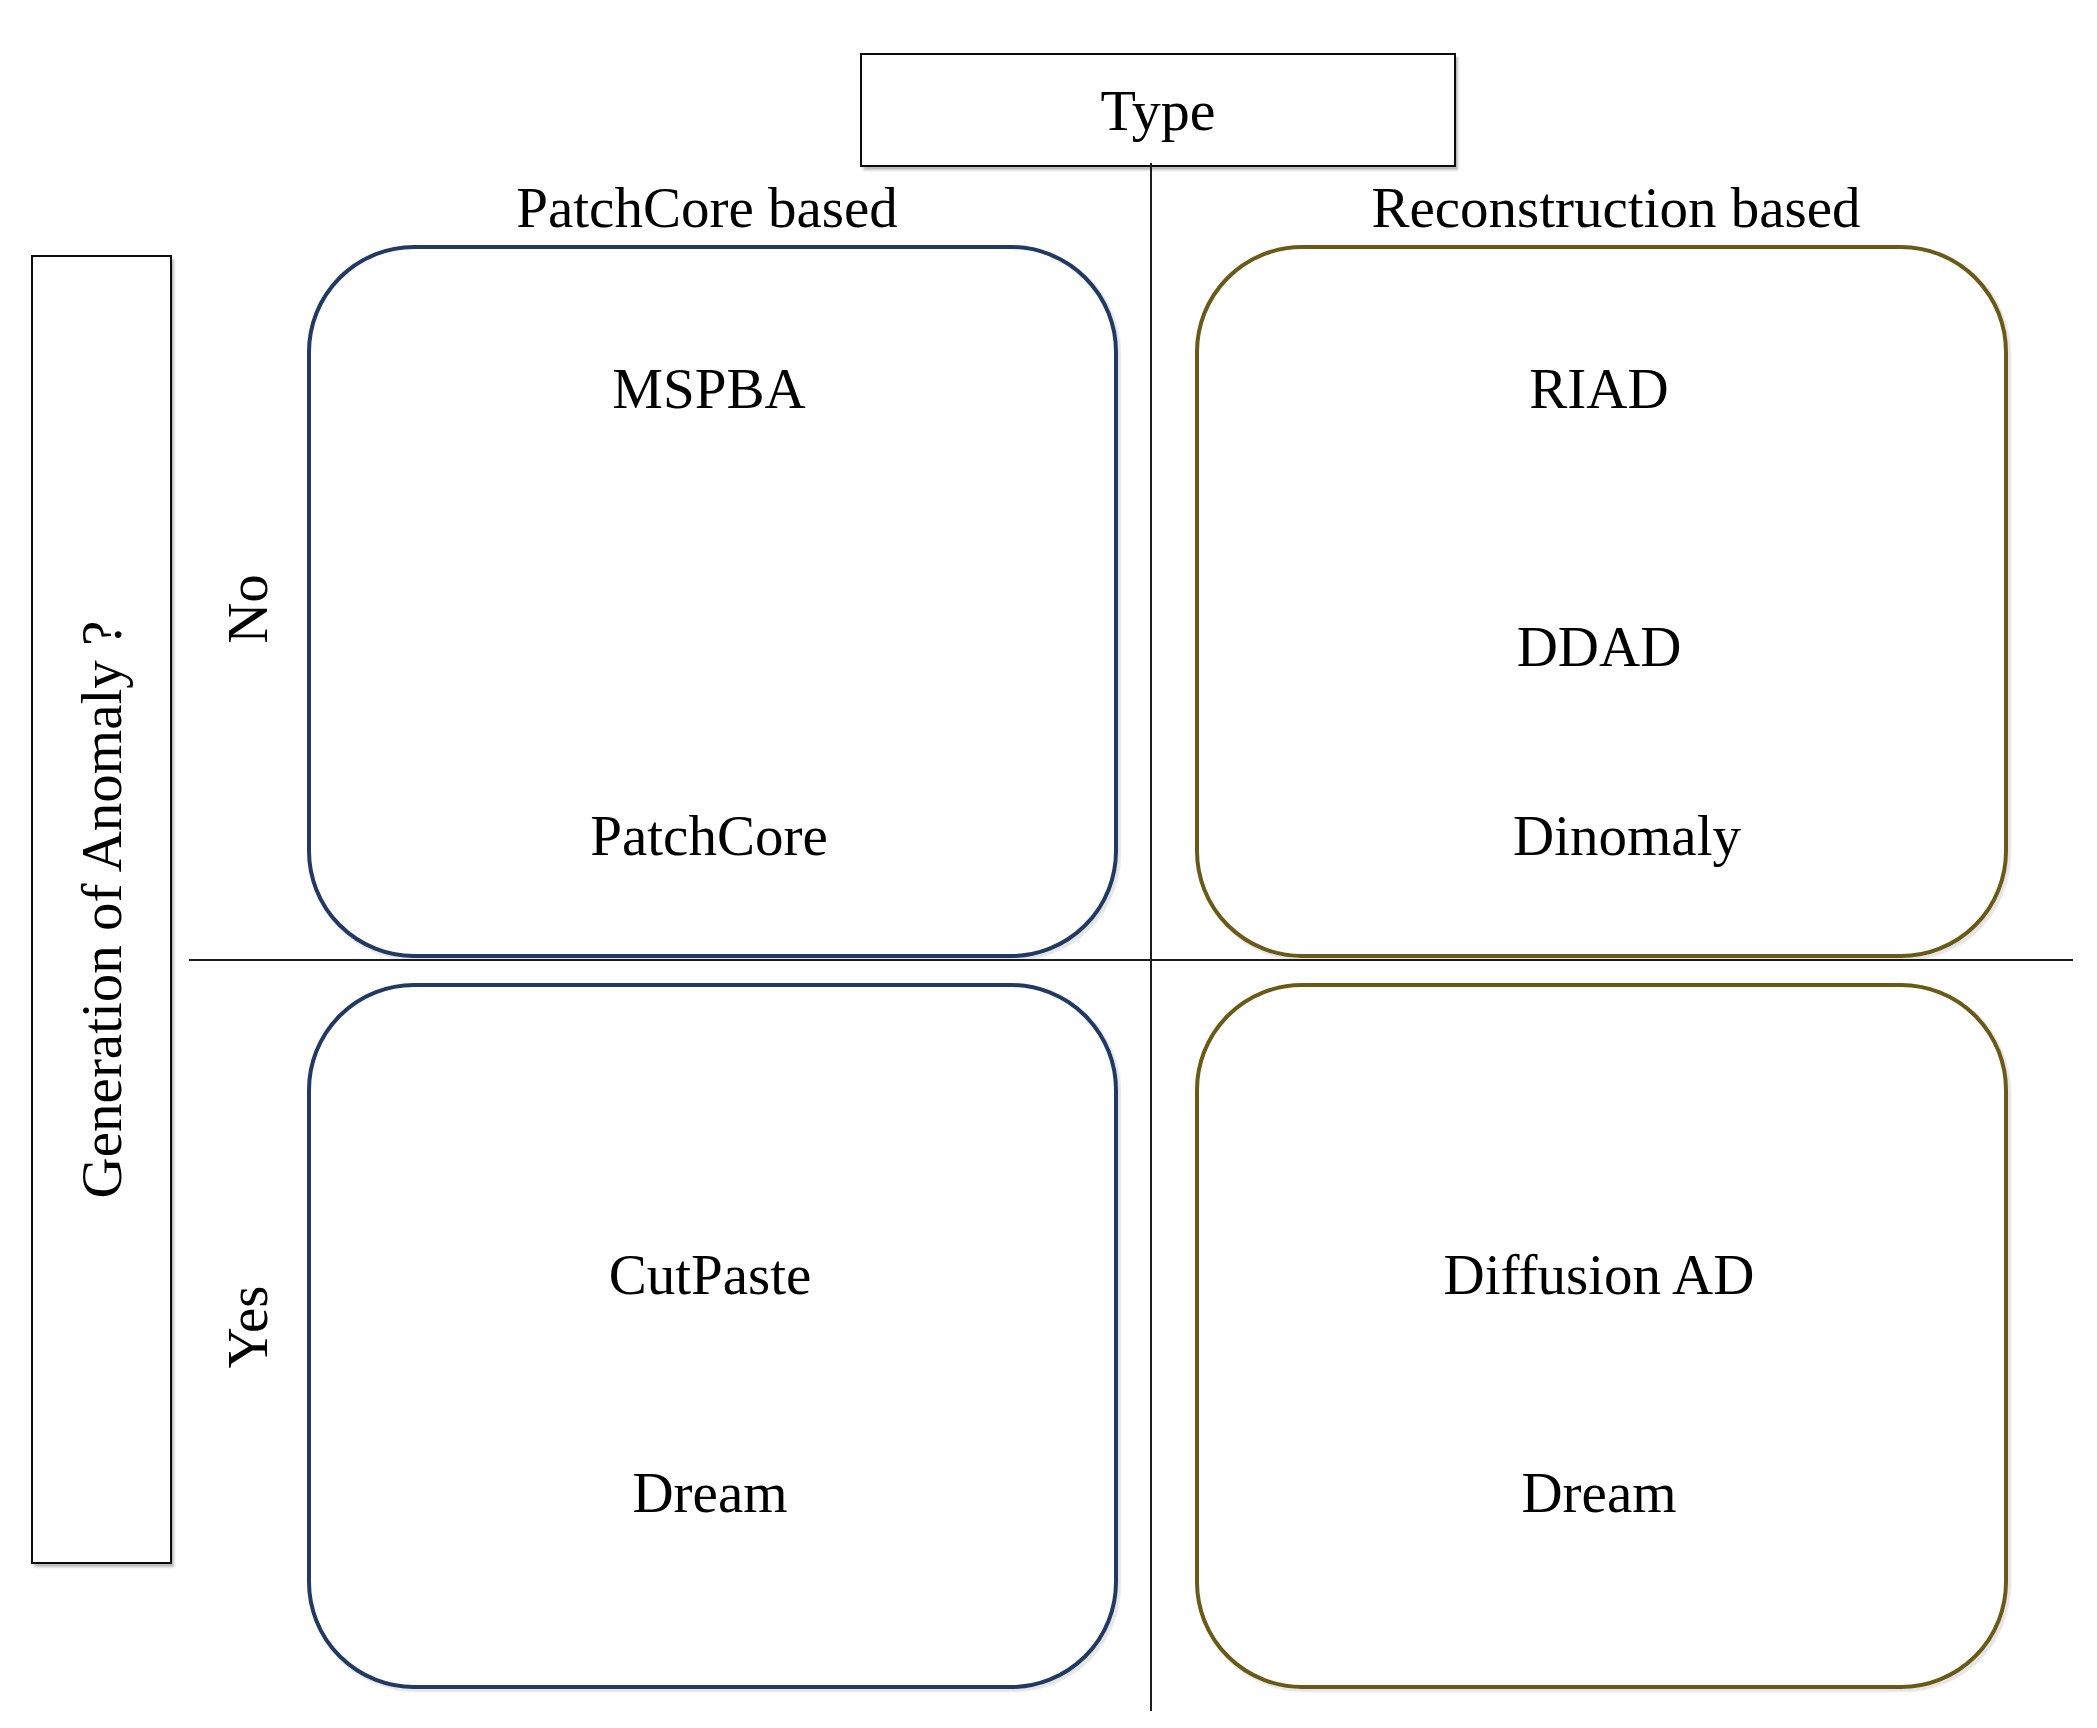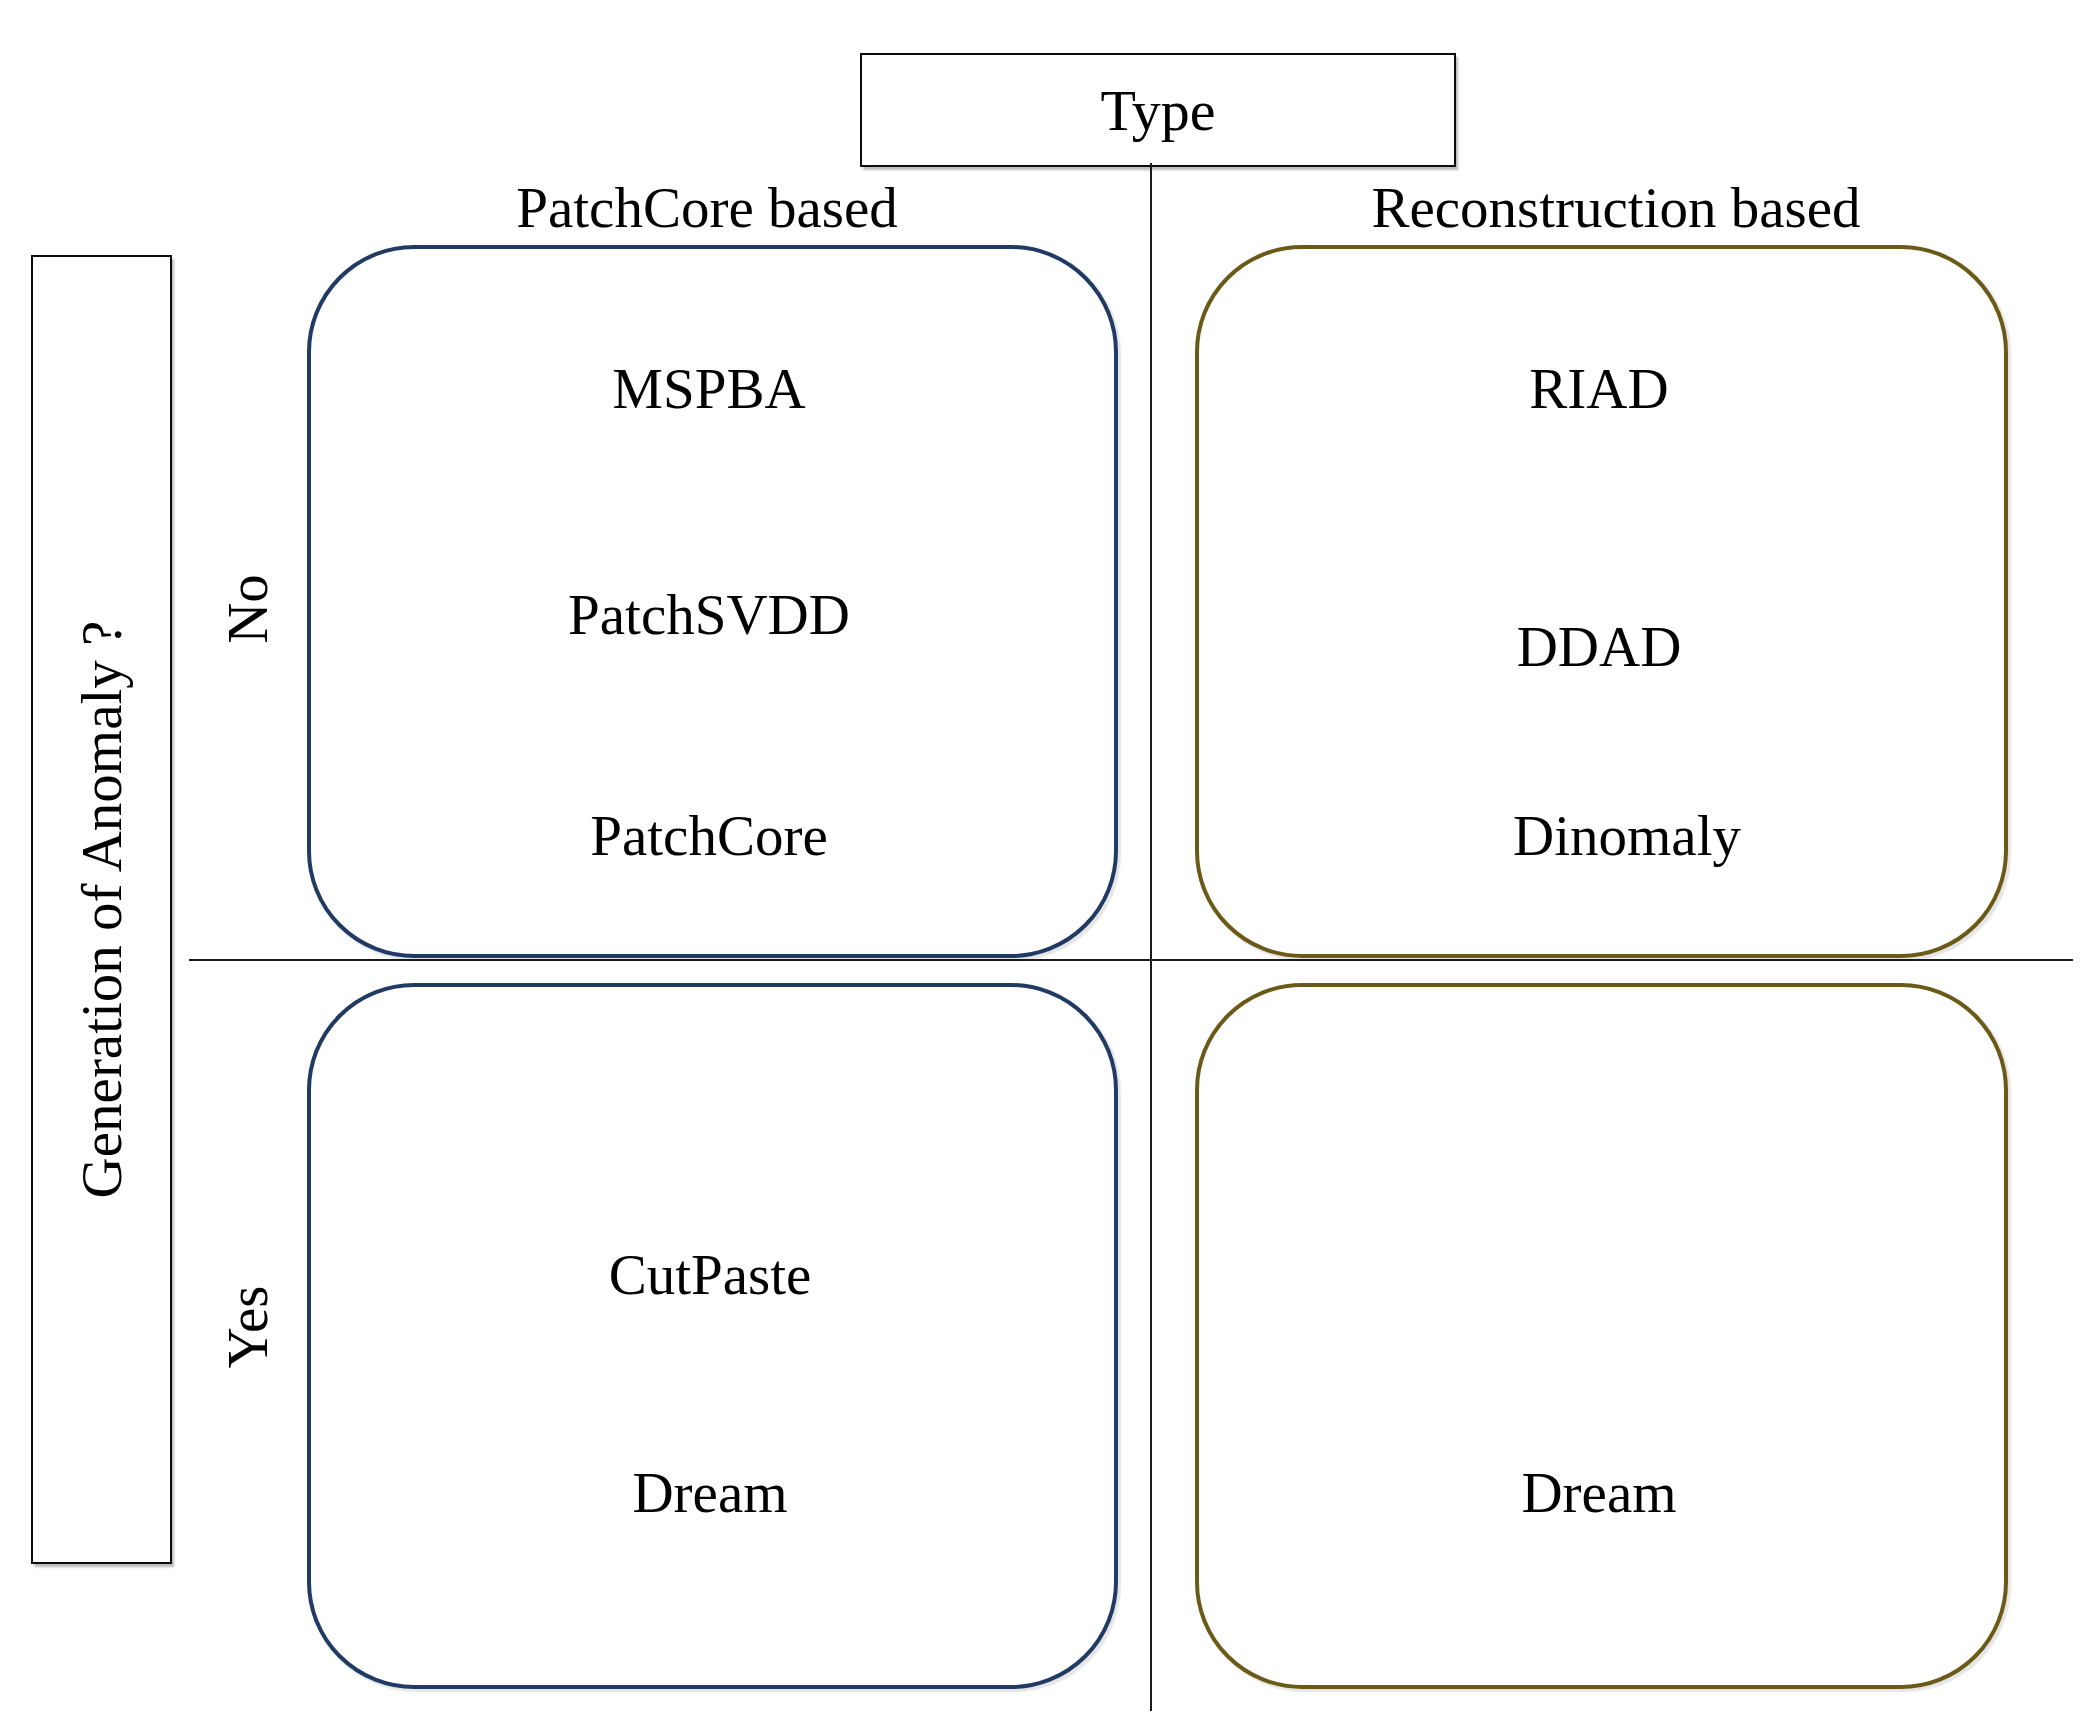--- a/index.html
+++ b/index.html
@@ -125,26 +125,26 @@
 
   <div class="vline"></div>
   <div class="hline"></div>
 
   <div class="quad features q1"></div>
   <div class="quad reconstruction q2"></div>
   <div class="quad features q3"></div>
   <div class="quad reconstruction q4"></div>
 
   <div class="method m-q1-0">MSPBA</div>
-  <div class="method m-q1-1">PatchSVDD</div>
   <div class="method m-q1-2">PatchCore</div>
 
   <div class="method m-q2-0">RIAD</div>
   <div class="method m-q2-1">DDAD</div>
   <div class="method m-q2-2">Dinomaly</div>
 
   <div class="method m-q3-0">CutPaste</div>
   <div class="method m-q3-1">Dream</div>
 
+  <div class="method m-q4-0">Diffusion AD</div>
   <div class="method m-q4-1">Dream</div>
 
 </div>
 
 
 </body></html>

